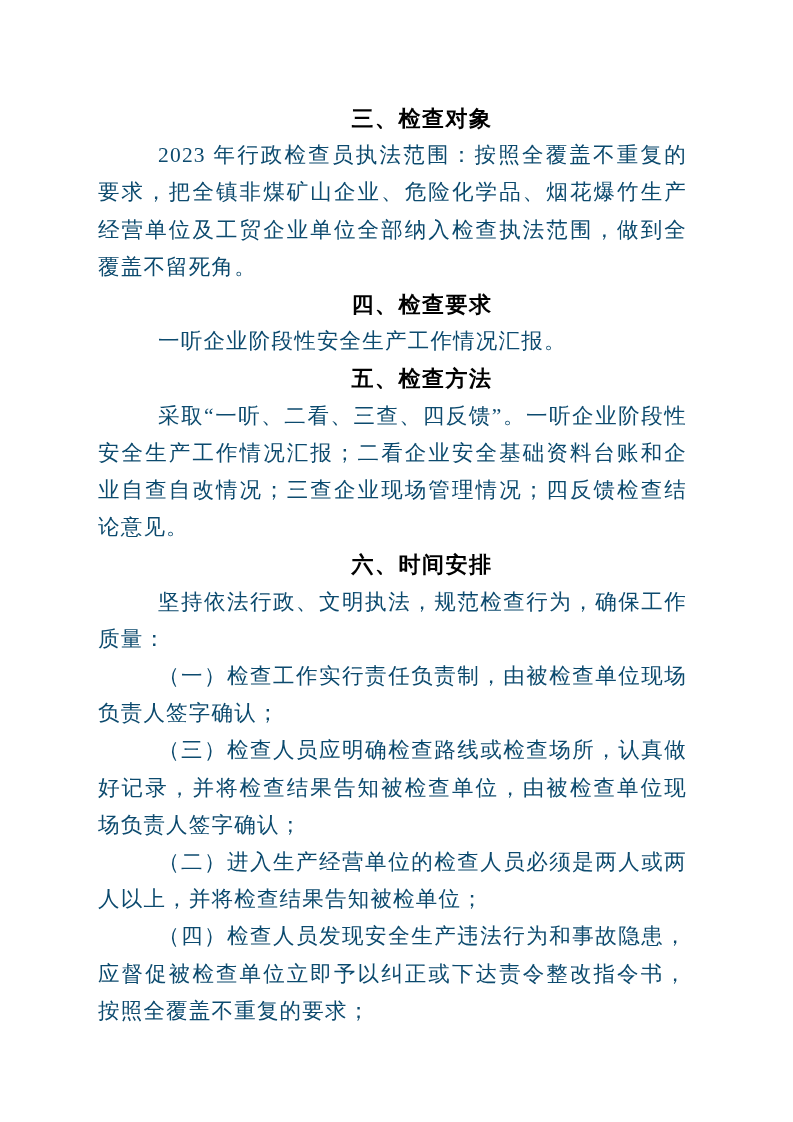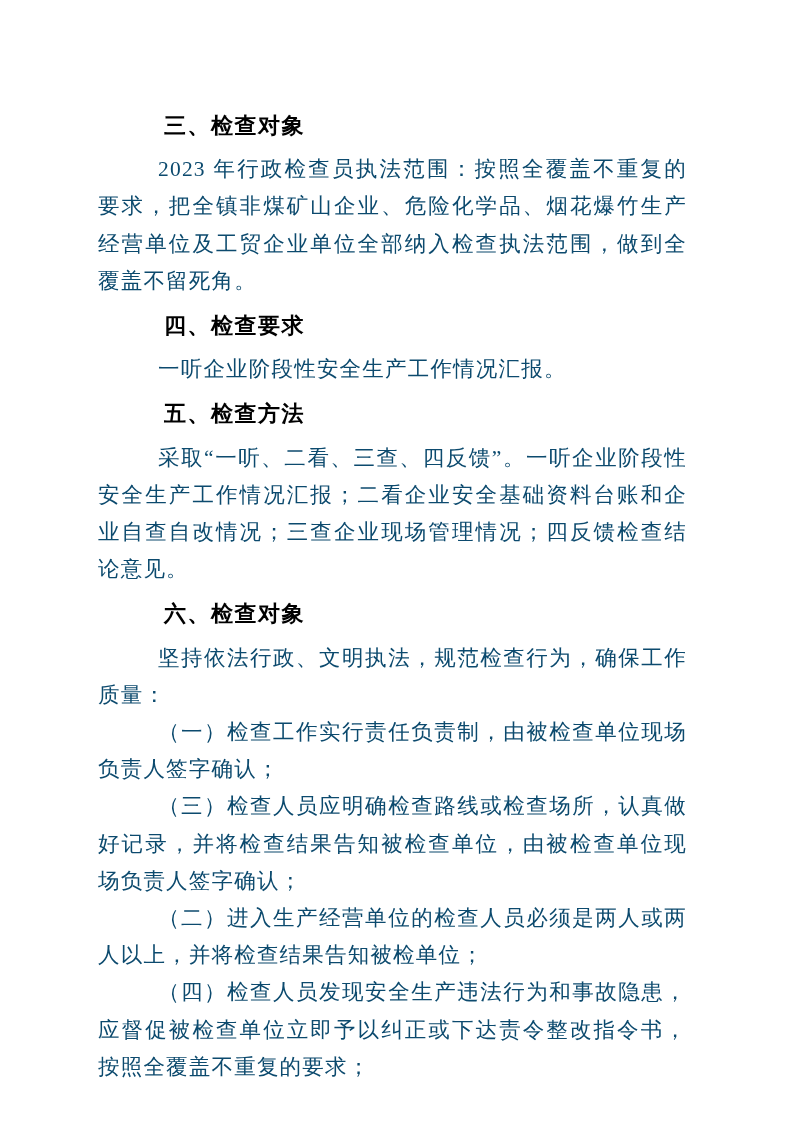--- a/index.html
+++ b/index.html
@@ -15,29 +15,29 @@
       overflow: hidden;
       font-family: "Liberation Serif", "DejaVu Serif", serif;
     }
     .content {
       position: absolute;
       left: 98px;
       top: 100px;
       width: 589px;
     }
     .doc-heading {
-      margin: 7px;
+      margin: 0;
       font-family: "Liberation Sans", "DejaVu Sans", sans-serif;
       font-weight: 700;
       font-size: 22px;
       line-height: 37.2px;
       letter-spacing: 1.5px;
       color: #000000;
       text-indent: 59px;
-      text-align: left;
+      text-align: center;
       white-space: nowrap;
     }
     .doc-para {
       margin: 0;
       font-family: "Liberation Serif", "DejaVu Serif", serif;
       font-weight: 400;
       font-size: 21.5px;
       line-height: 37.2px;
       letter-spacing: 1.2px;
       color: #0c4a6e;
@@ -54,21 +54,21 @@
 
     <h2 class="doc-heading">三、检查对象</h2>
     <p class="doc-para">2023 年行政检查员执法范围：按照全覆盖不重复的要求，把全镇非煤矿山企业、危险化学品、烟花爆竹生产经营单位及工贸企业单位全部纳入检查执法范围，做到全覆盖不留死角。</p>
 
     <h2 class="doc-heading">四、检查要求</h2>
     <p class="doc-para">一听企业阶段性安全生产工作情况汇报。</p>
 
     <h2 class="doc-heading">五、检查方法</h2>
     <p class="doc-para">采取“一听、二看、三查、四反馈”。一听企业阶段性安全生产工作情况汇报；二看企业安全基础资料台账和企业自查自改情况；三查企业现场管理情况；四反馈检查结论意见。</p>
 
-    <h2 class="doc-heading">六、检查对象</h2>
+    <h2 class="doc-heading">六、时间安排</h2>
     <p class="doc-para">坚持依法行政、文明执法，规范检查行为，确保工作质量：</p>
     <p class="doc-para">（一）检查工作实行责任负责制，由被检查单位现场负责人签字确认；</p>
     <p class="doc-para">（三）检查人员应明确检查路线或检查场所，认真做好记录，并将检查结果告知被检查单位，由被检查单位现场负责人签字确认；</p>
     <p class="doc-para">（二）进入生产经营单位的检查人员必须是两人或两人以上，并将检查结果告知被检单位；</p>
     <p class="doc-para">（四）检查人员发现安全生产违法行为和事故隐患，应督促被检查单位立即予以纠正或下达责令整改指令书，按照全覆盖不重复的要求；</p>
 
   </div>
 </div>
 
 </body></html>

